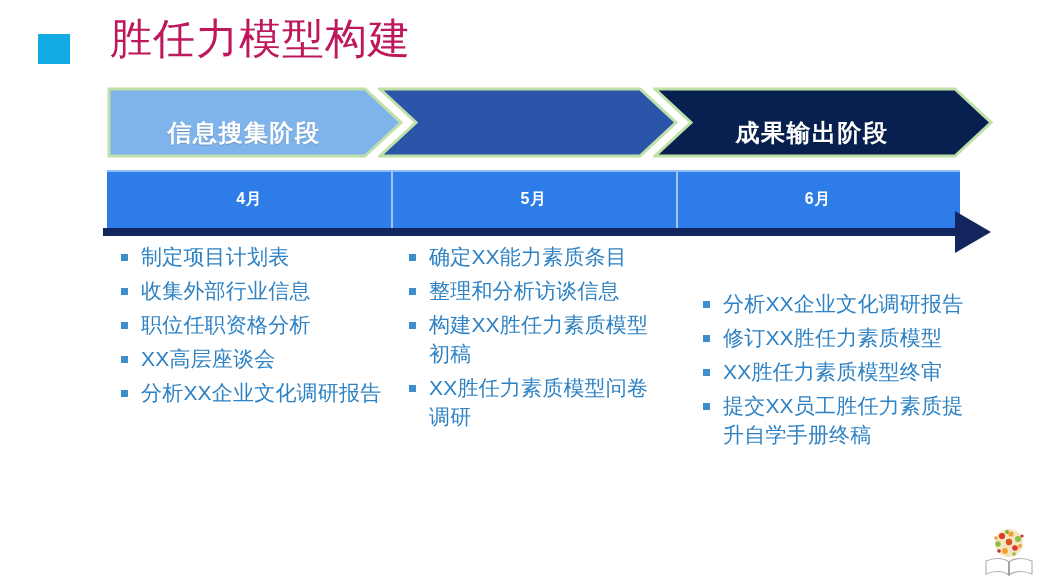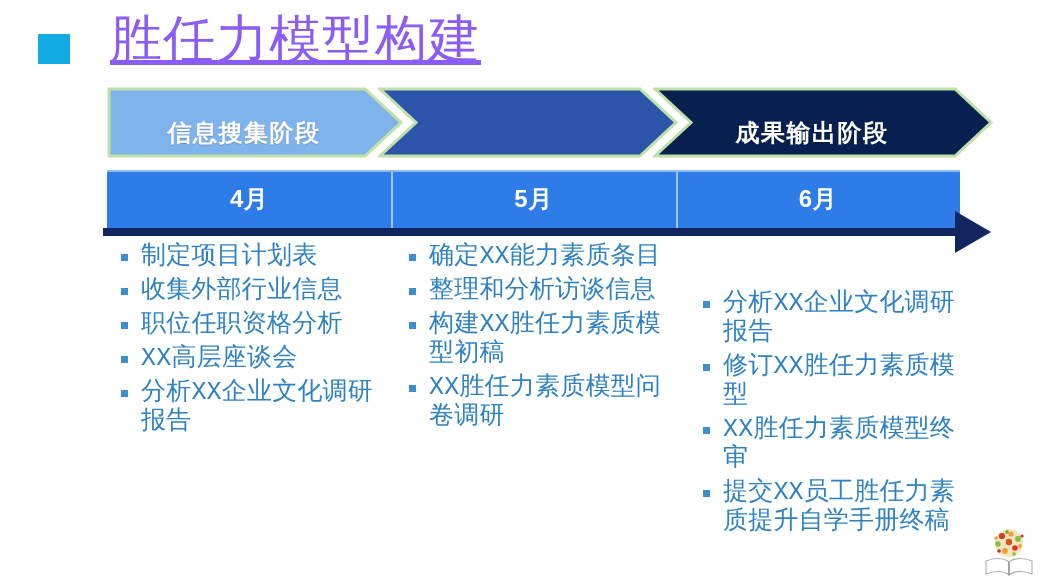--- a/index.html
+++ b/index.html
@@ -28,27 +28,26 @@
     left: 38px;
     top: 34px;
     width: 32px;
     height: 30px;
     background: #12ABE4;
   }
   .page-title {
     position: absolute;
     left: 110px;
     top: 13px;
-    font-size: 52px;
+    font-size: 42px;
     line-height: 52px;
-    color: #8b5cf6;
+    color: #be185d;
     font-weight: 400;
     letter-spacing: 1px;
     white-space: nowrap;
-    text-decoration: underline;
   }
 
   
   .chevron-band {
     position: absolute;
     left: 107px;
     top: 87px;
     width: 886px;
     height: 71px;
   }
@@ -106,21 +105,21 @@
     content: "";
     position: absolute;
     left: 0;
     top: 0;
     bottom: 0;
     width: 2px;
     background: #9FC6F5;
   }
   .month-label {
     color: #ffffff;
-    font-size: 24px;
+    font-size: 16px;
     font-weight: bold;
     letter-spacing: 0.5px;
   }
   .month-bar::after {
     content: "";
     position: absolute;
     left: 0;
     right: 0;
     top: 0;
     height: 2px;
@@ -166,24 +165,23 @@
   ul.bullets {
     list-style: none;
     margin: 0;
     padding: 0;
   }
   ul.bullets li {
     position: relative;
     padding-left: 24px;
     margin-bottom: 5px;
     color: #2E82C4;
-    font-size: 25px;
+    font-size: 21px;
     line-height: 29px;
     letter-spacing: 0.2px;
-    font-family: Liberation Mono, monospace;
   }
   ul.bullets li::before {
     content: "";
     position: absolute;
     left: 4px;
     top: 12px;
     width: 7px;
     height: 7px;
     background: #3C8FCC;
   }

